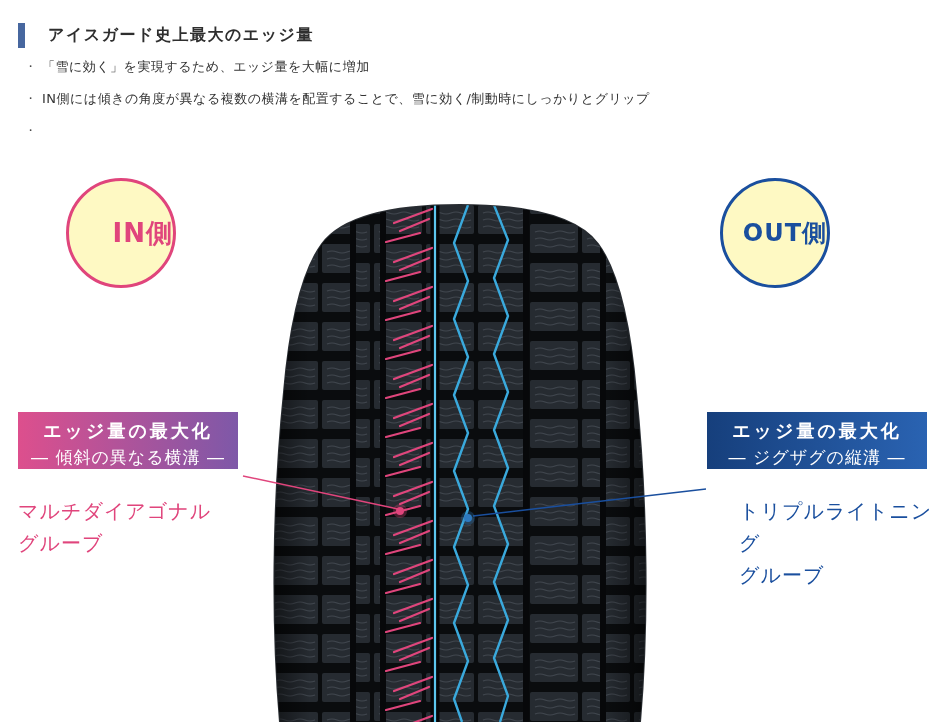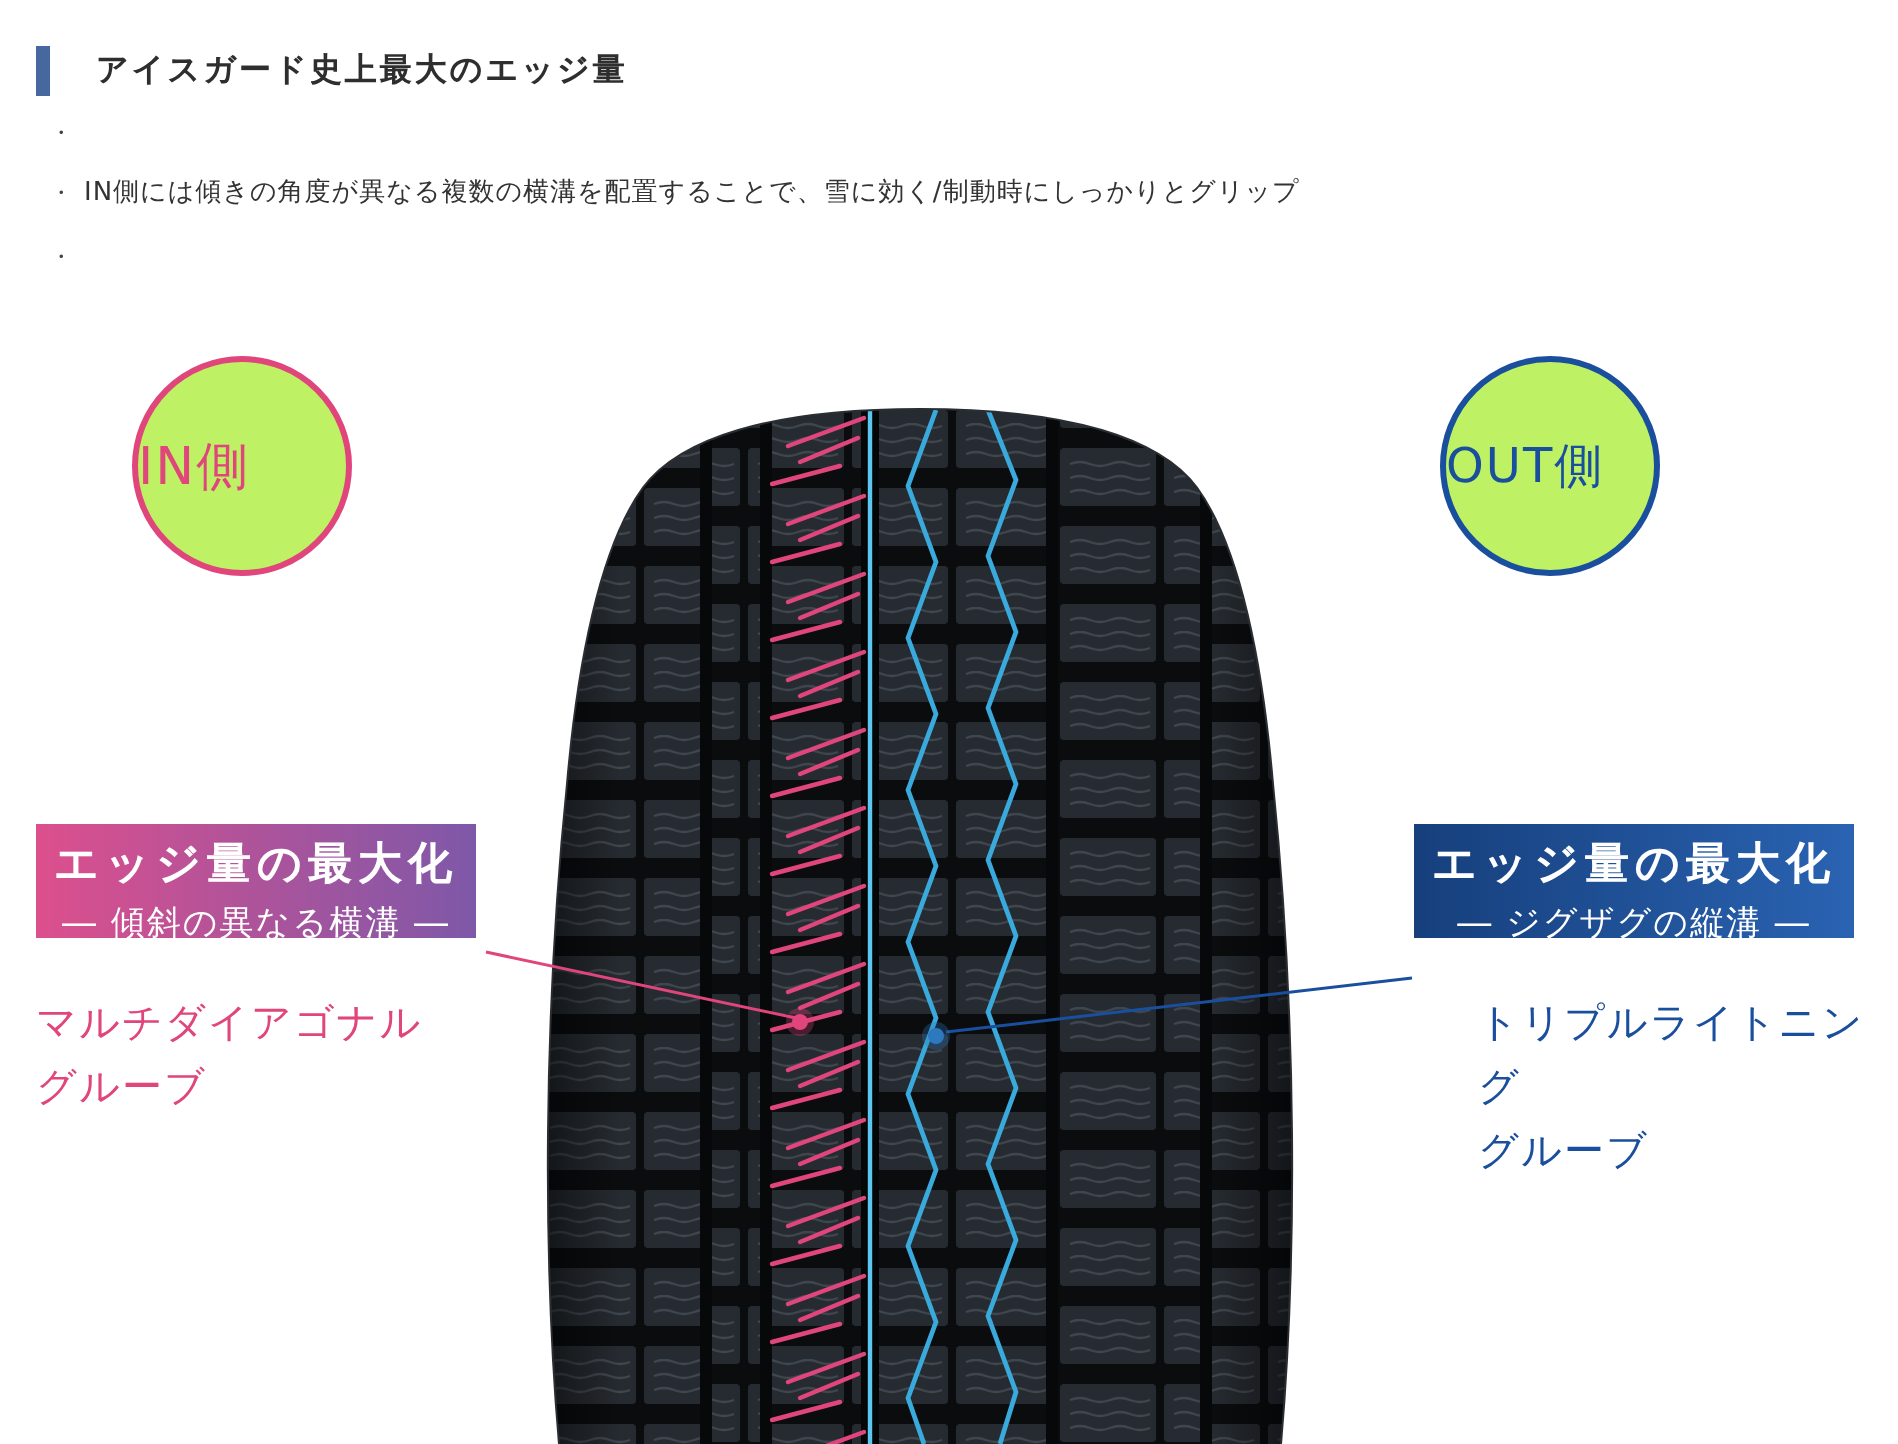--- a/index.html
+++ b/index.html
@@ -14,31 +14,31 @@
   
   .bullets{position:absolute;left:25px;top:58px;width:900px;}
   .bullet{display:flex;align-items:flex-start;margin-bottom:13px;font-size:13px;color:#333;
           letter-spacing:.5px;line-height:1.45;}
   .marker{flex:none;width:17px;font-size:11px;padding-top:1px;color:#444;}
 
   
   .tire{position:absolute;left:268px;top:200px;width:384px;height:522px;z-index:1;}
 
   
-  .badge{position:absolute;width:104px;height:104px;border-radius:50%;background:#bef264;
-         display:flex;align-items:center;justify-content:flex-start;z-index:3;font-weight:400;letter-spacing:1px;}
+  .badge{position:absolute;width:104px;height:104px;border-radius:50%;background:#fef9c3;
+         display:flex;align-items:center;justify-content:flex-end;z-index:3;font-weight:700;letter-spacing:1px;}
   .badge.in{left:66px;top:178px;border:3px solid var(--pink,#e0457c);color:var(--pink,#e0457c);font-size:26px;}
   .badge.out{left:720px;top:178px;border:3px solid var(--blue,#1a4f9e);color:var(--blue,#1a4f9e);font-size:24px;}
 
   
   .callout{position:absolute;top:412px;width:220px;height:57px;z-index:3;color:#fff;text-align:center;
            box-sizing:border-box;padding-top:8px;}
   .cleft{left:18px;background:linear-gradient(90deg,#dd4f8d 0%,var(--purple,#7e58a8) 100%);}
   .cright{left:707px;background:linear-gradient(90deg,#163f7c 0%,#2a63b2 100%);}
-  .c-title{font-size:22px;font-weight:bold;letter-spacing:3px;line-height:1.2;}
+  .c-title{font-size:18px;font-weight:bold;letter-spacing:3px;line-height:1.2;}
   .c-sub{font-size:17px;letter-spacing:1px;margin-top:4px;}
 
   
   .groove{position:absolute;top:495px;font-size:20px;line-height:1.6;white-space:pre-line;
           letter-spacing:1px;z-index:3;font-weight:500;}
   .gleft{left:18px;color:var(--pink,#e0457c);}
   .gright{left:739px;color:var(--blue,#1a4f9e);}
 
   
   .overlay{position:absolute;left:0;top:0;z-index:4;pointer-events:none;}
@@ -54,20 +54,21 @@
 <div class="page">
 
   <div class="header">
     <span class="accent"></span>
     <h1 class="title">アイスガード史上最大のエッジ量</h1>
   </div>
 
   <div class="bullets">
     <div class="bullet">
       <span class="marker">・</span>
+      <span>「雪に効く」を実現するため、エッジ量を大幅に増加</span>
     </div>
     <div class="bullet">
       <span class="marker">・</span>
       <span>IN側には傾きの角度が異なる複数の横溝を配置することで、雪に効く/制動時にしっかりとグリップ</span>
     </div>
     <div class="bullet">
       <span class="marker">・</span>
     </div>
   </div>
 

